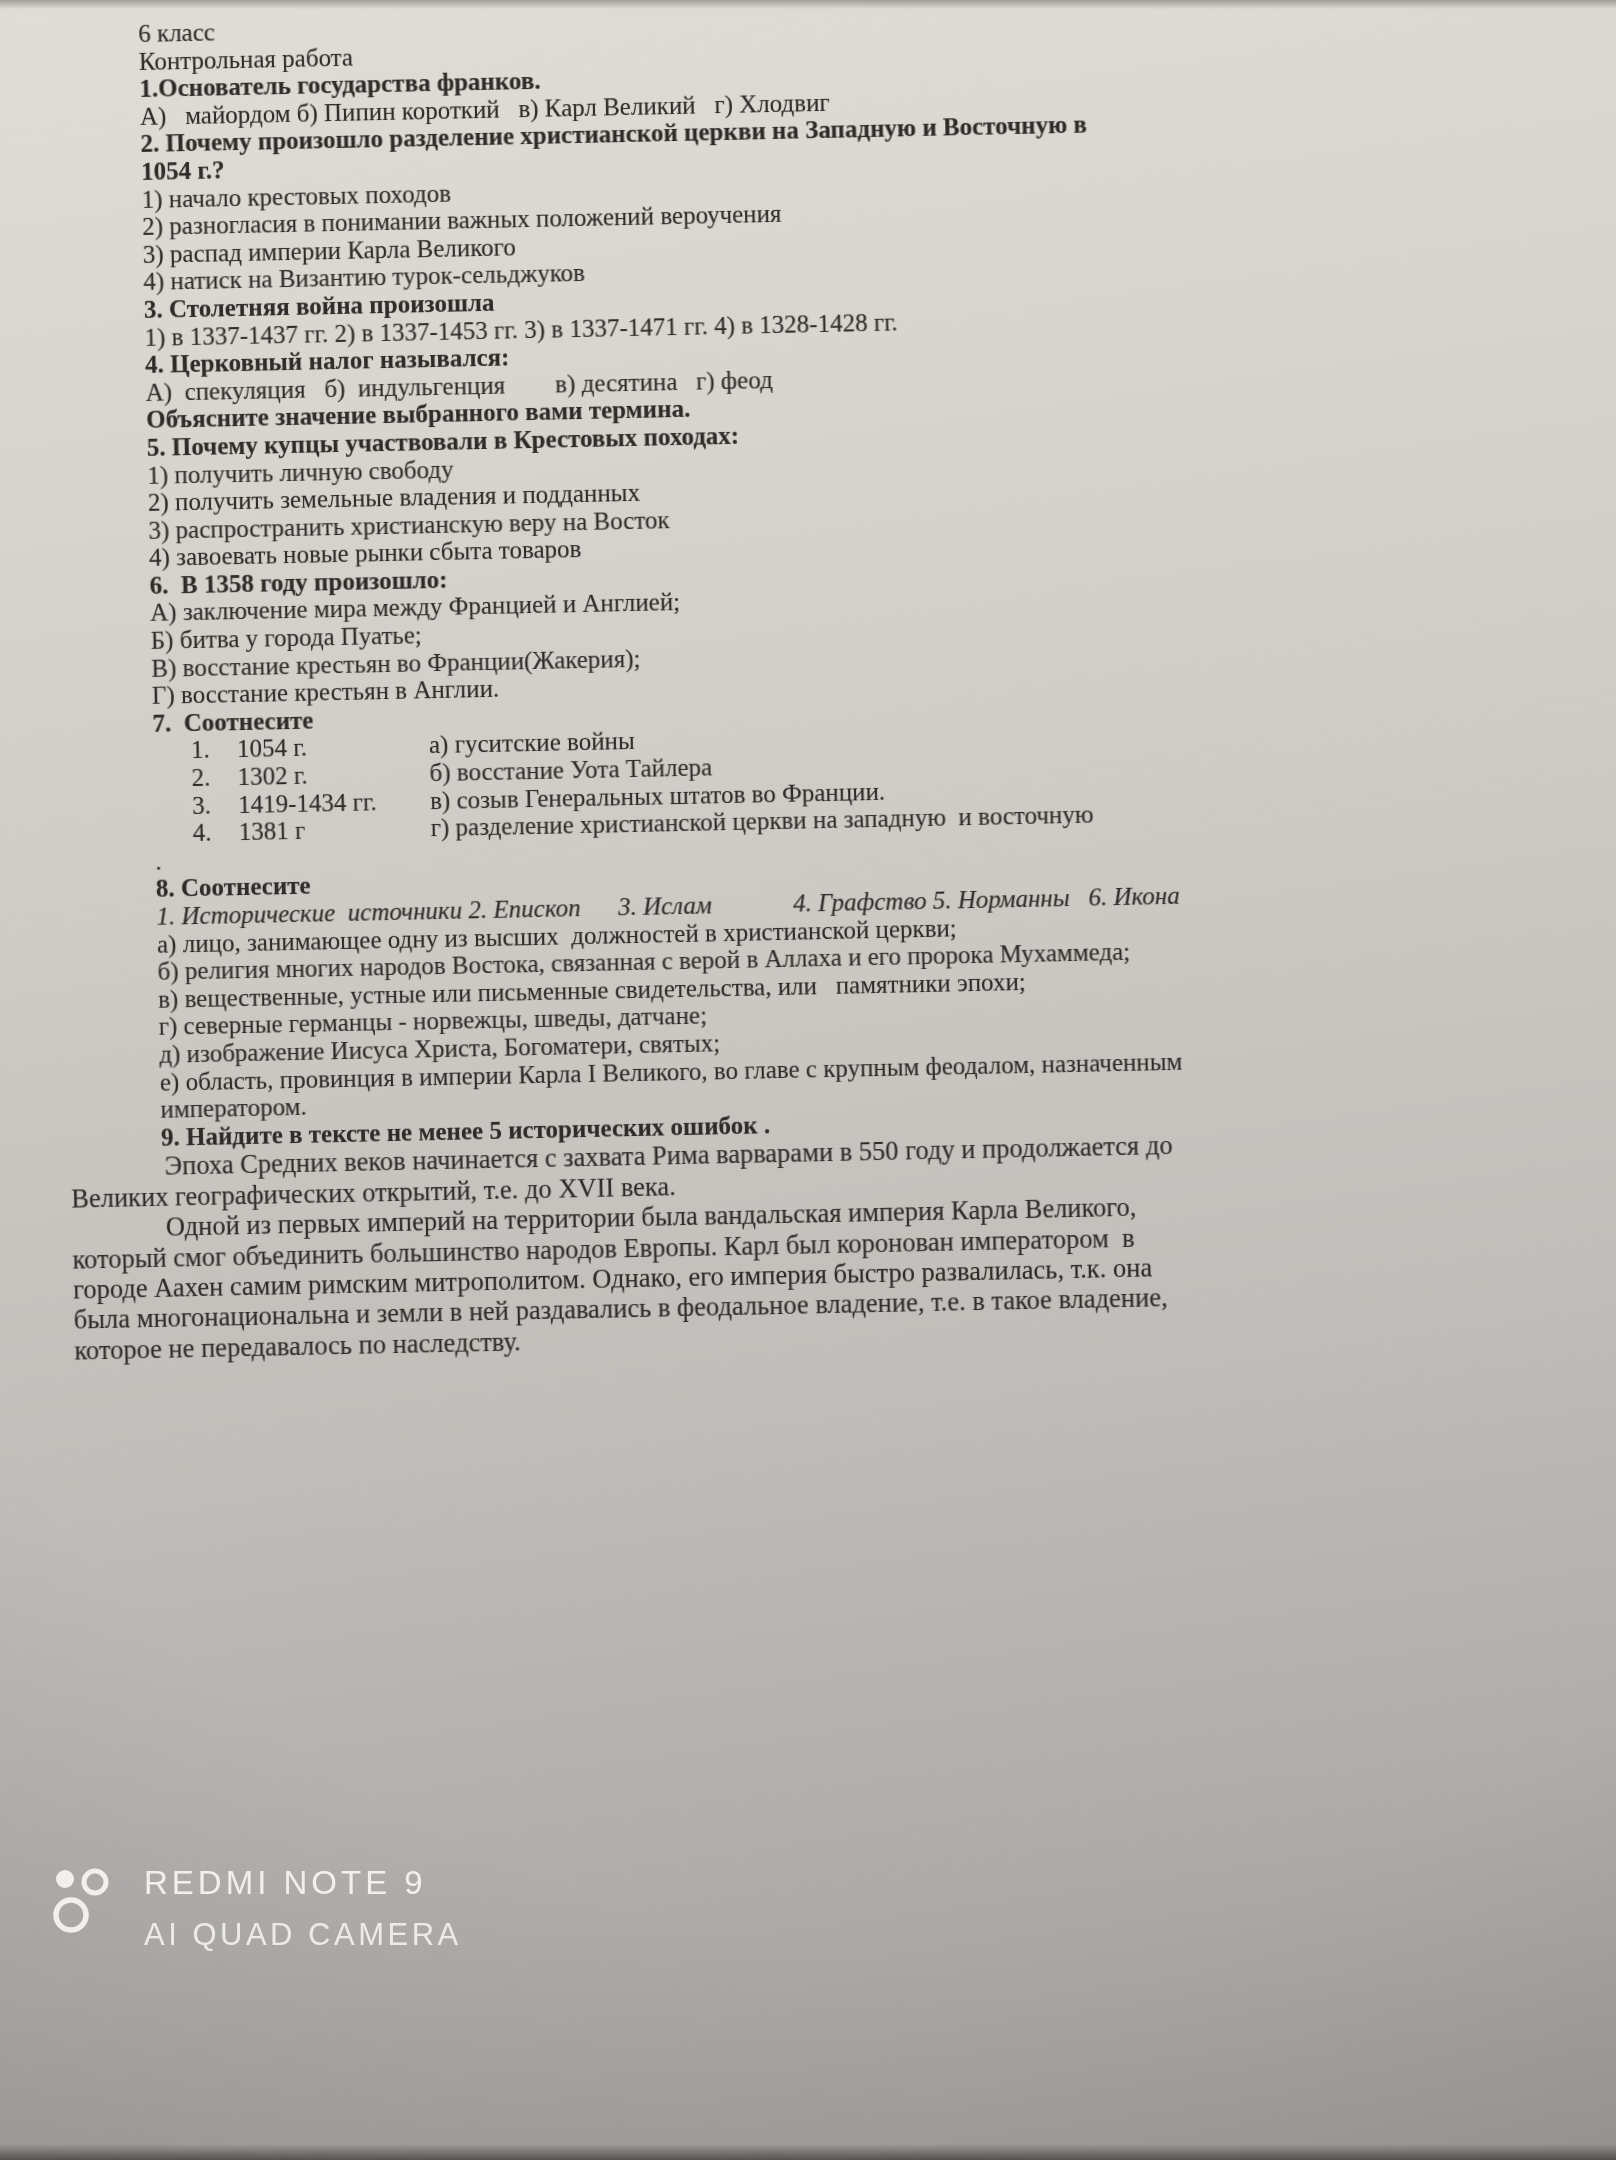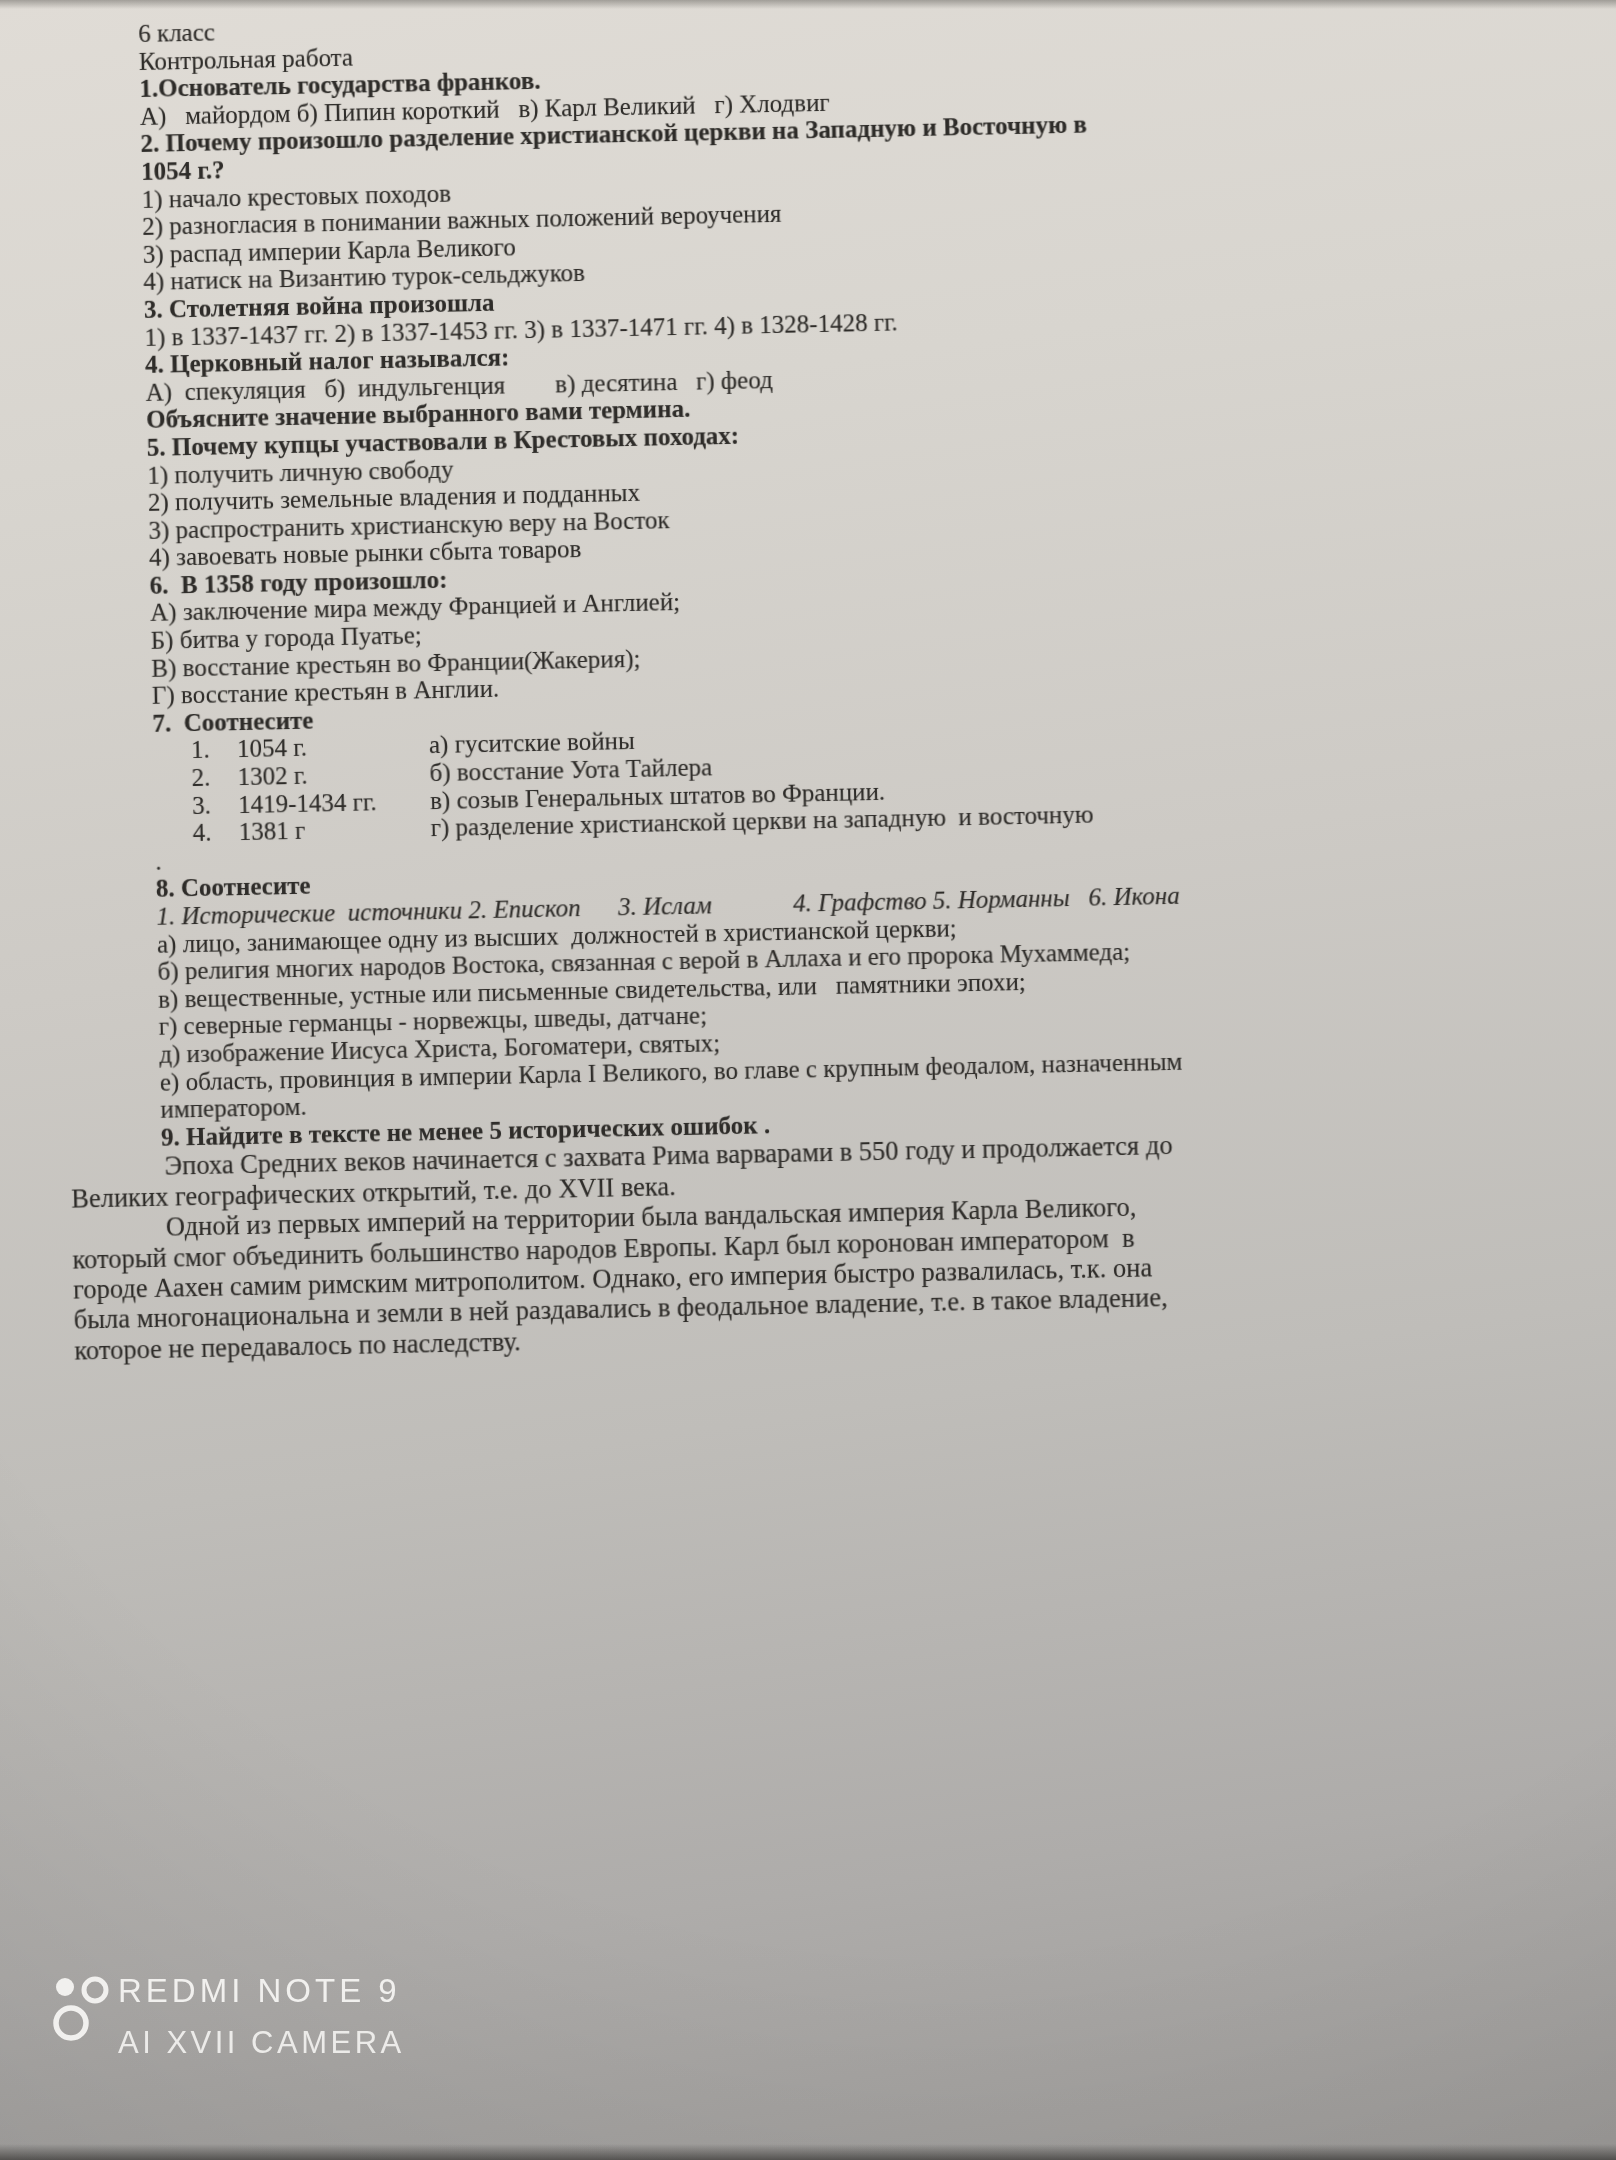--- a/index.html
+++ b/index.html
@@ -22,21 +22,21 @@
   .line { white-space:pre; }
   .b { font-weight:bold; }
   .i { font-style:italic; }
   .match { padding-left:38px; }
   .mn { display:inline-block; width:46px; }
   .ml { display:inline-block; width:192px; }
   .s9 { font-size:26.5px; line-height:30.4px; }
   .p1 { margin-left:3px; }
   .pc { margin-left:-91px; }
 
-  .wm { position:absolute; left:50px; top:1972px; display:flex; align-items:flex-start; 
+  .wm { position:absolute; left:50px; top:1864px; display:flex; align-items:flex-start; gap:26px;
     font-family:"Liberation Sans", sans-serif; color:#f1f0ee; }
   .wm svg { display:block; margin-top:2px; }
   .wm .l1 { font-size:33px; letter-spacing:4px; font-weight:400; margin-bottom:15px; white-space:nowrap; }
   .wm .l2 { font-size:31px; letter-spacing:3.5px; font-weight:400; color:#ecebe9; white-space:nowrap; }
 </style>
 </head>
 <body>
 
 <div class="photo">
   <div class="edge-top"></div>
@@ -97,18 +97,18 @@
   <div class="vignette"></div>
 
   <div class="wm">
     <svg width="68" height="72" viewBox="0 0 68 72" aria-hidden="true">
       <circle cx="15" cy="13" r="9" fill="#f1f0ee"></circle>
       <circle cx="45" cy="16" r="11" fill="none" stroke="#f1f0ee" stroke-width="5"></circle>
       <circle cx="21" cy="49" r="15" fill="none" stroke="#f1f0ee" stroke-width="5.5"></circle>
     </svg>
     <div>
       <div class="l1">REDMI NOTE 9</div>
-      <div class="l2">AI XVII CAMERA</div>
+      <div class="l2">AI QUAD CAMERA</div>
     </div>
   </div>
 
   <div class="edge-bottom"></div>
 </div>
 
 </body></html>

